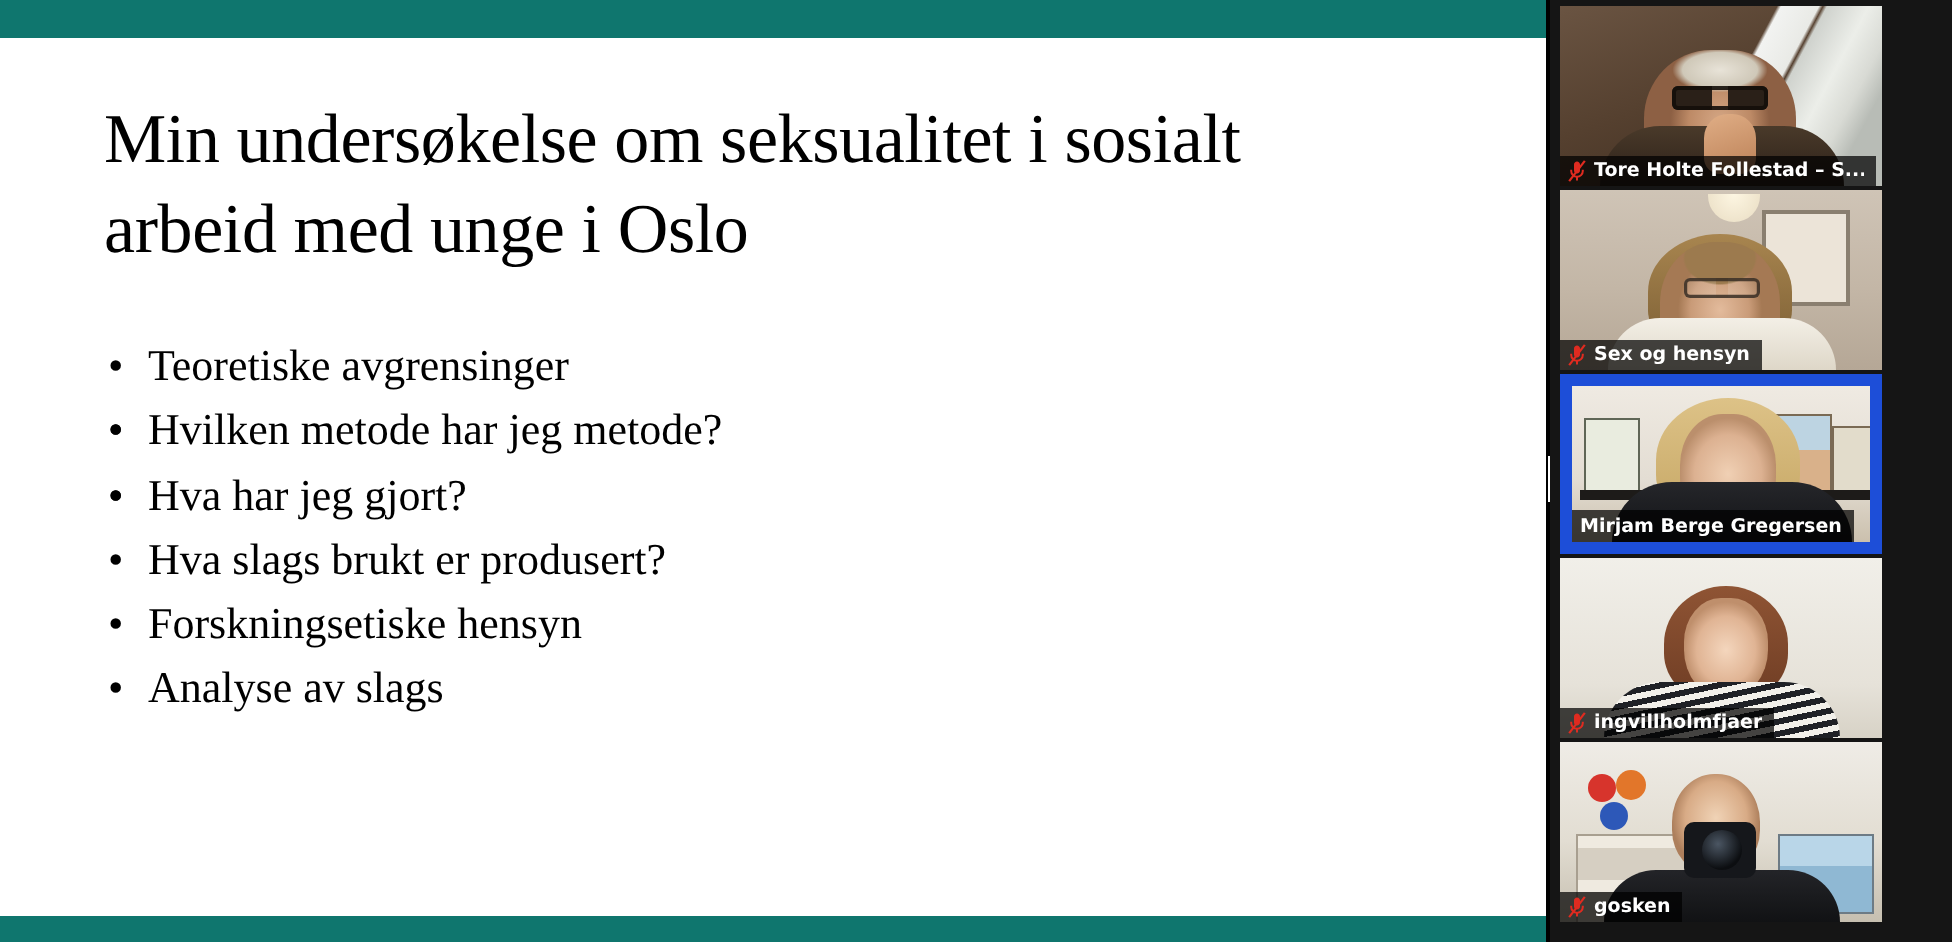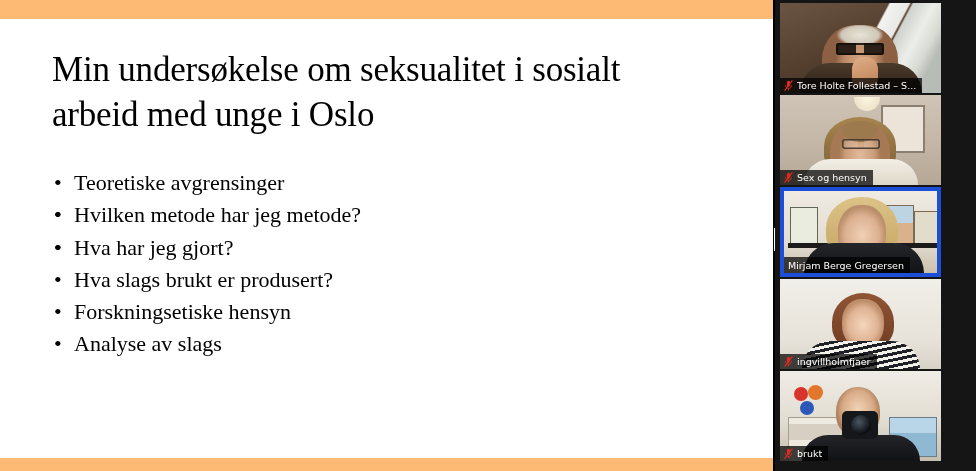--- a/index.html
+++ b/index.html
@@ -20,21 +20,21 @@
     background: #000;
     display: flex;
     flex-direction: row;
   }
 
   
   .stage {
     position: relative;
     width: 775px;
     height: 471px;
-    background: #fdba74;
+    background: #0f766e;
     flex: 0 0 775px;
   }
   .slide {
     position: absolute;
     left: 0;
     top: 19px;
     width: 773px;
     height: 439px;
     background: #ffffff;
     overflow: hidden;
@@ -118,23 +118,24 @@
     gap: 2px;
   }
   .tile {
     position: relative;
     width: 161px;
     height: 90px;
     background: #0d0d0d;
     overflow: hidden;
     box-sizing: border-box;
     flex: 0 0 90px;
+    font-weight: bold;
   }
   .tile.active {
-    border: 4px solid #1d4ed8;
+    border: 6px solid #1d4ed8;
   }
   .tile .video {
     position: absolute;
     inset: 0;
     overflow: hidden;
   }
   .tile.active .video { inset: 0; }
 
   .namebar {
     position: absolute;
@@ -458,18 +459,18 @@
         <div class="s5-body"></div>
         <div class="s5-cam"></div>
       </div>
       <div class="namebar">
         <svg class="mic-muted" viewBox="0 0 9 11">
           <path d="M4.5 0.7c-.85 0-1.5.68-1.5 1.5v3.1c0 .82.65 1.5 1.5 1.5s1.5-.68 1.5-1.5V2.2c0-.82-.65-1.5-1.5-1.5z" fill="#e02b20"></path>
           <path d="M1.6 4.9v.6c0 1.6 1.3 2.9 2.9 2.9s2.9-1.3 2.9-2.9v-.6" stroke="#e02b20" stroke-width="1" fill="none"></path>
           <path d="M4.5 8.4v1.9" stroke="#e02b20" stroke-width="1"></path>
           <path d="M0.6 10.6L8.4 0.4" stroke="#e02b20" stroke-width="1.1"></path>
         </svg>
-        <span class="label">brukt</span>
+        <span class="label">gosken</span>
       </div>
     </div>
 
   </div>
 </div>
 
 </body></html>

